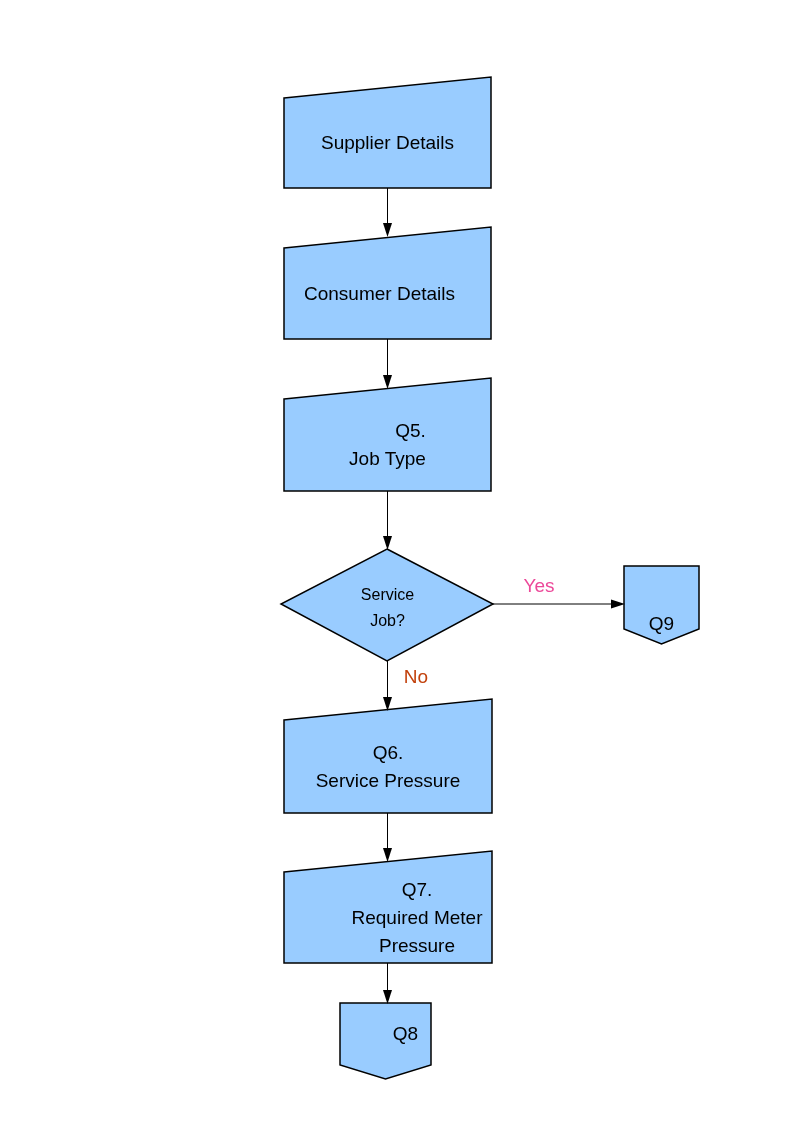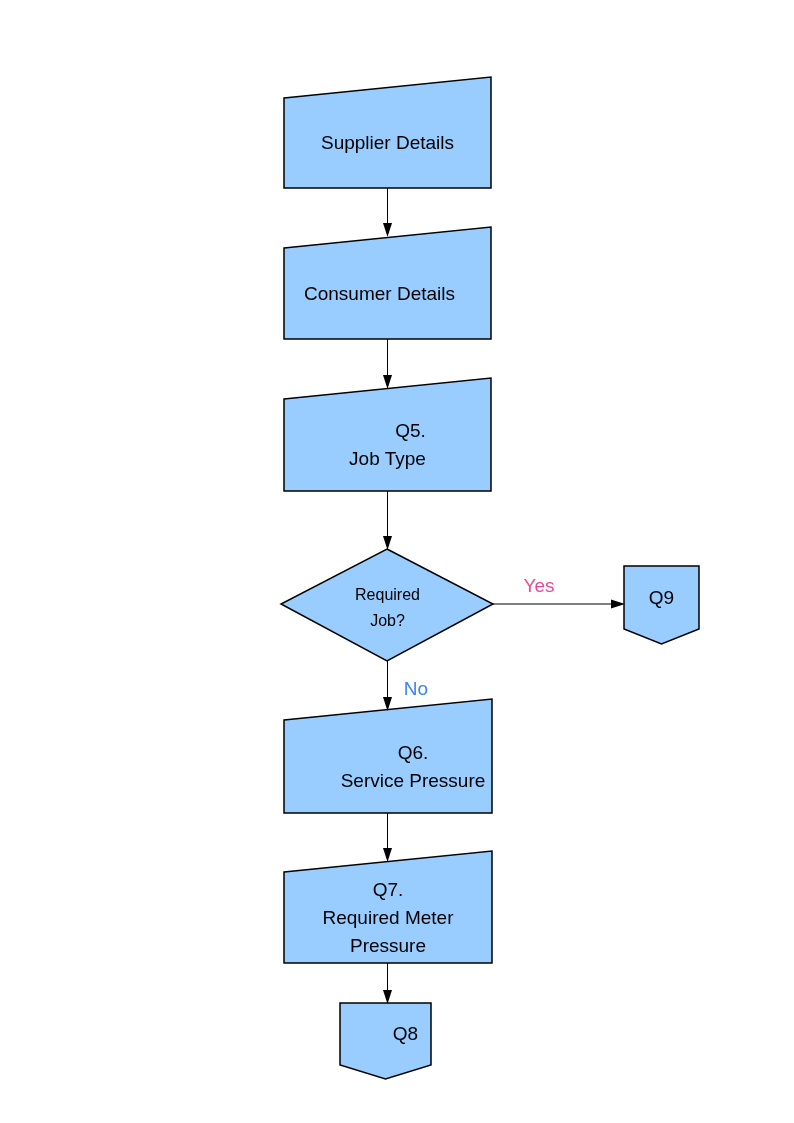--- a/index.html
+++ b/index.html
@@ -89,26 +89,26 @@
       <polygon points="383,697 392,697 387.5,711"></polygon>
       <polygon points="383,848 392,848 387.5,862"></polygon>
       <polygon points="383,990 392,990 387.5,1004"></polygon>
     </g>
   </svg>
 
   <div class="label lbl-supplier" style="color: rgb(0, 0, 0);">Supplier Details</div>
   <div class="label lbl-consumer" style="color: rgb(0, 0, 0);">Consumer Details</div>
   <div class="label lbl-q5" style="color: rgb(0, 0, 0);">Q5.
 Job Type</div>
-  <div class="label small lbl-decision" style="color: rgb(0, 0, 0);">Required
+  <div class="label small lbl-decision" style="color: rgb(0, 0, 0);">Service
 Job?</div>
-  <div class="label lbl-q9" style="color: rgb(0, 0, 0);">Q9</div>
-  <div class="label lbl-q6" style="color: rgb(0, 0, 0); margin-left: 25px;">Q6.
+  <div class="label lbl-q9" style="color: rgb(0, 0, 0); margin-top: 26px;">Q9</div>
+  <div class="label lbl-q6" style="color: rgb(0, 0, 0);">Q6.
 Service Pressure</div>
-  <div class="label lbl-q7" style="color: rgb(0, 0, 0);">Q7.
+  <div class="label lbl-q7" style="color: rgb(0, 0, 0); margin-left: 29px;">Q7.
 Required Meter
 Pressure</div>
   <div class="label lbl-q8" style="color: rgb(0, 0, 0); margin-left: 20px;">Q8</div>
 
   <div class="label edge-label lbl-yes" style="color: #ec4899;">Yes</div>
-  <div class="label edge-label lbl-no" style="color: #3b82f6; margin-top: 12px;">No</div>
+  <div class="label edge-label lbl-no" style="color: #c2410c;">No</div>
 
 </div>
 
 </body></html>

